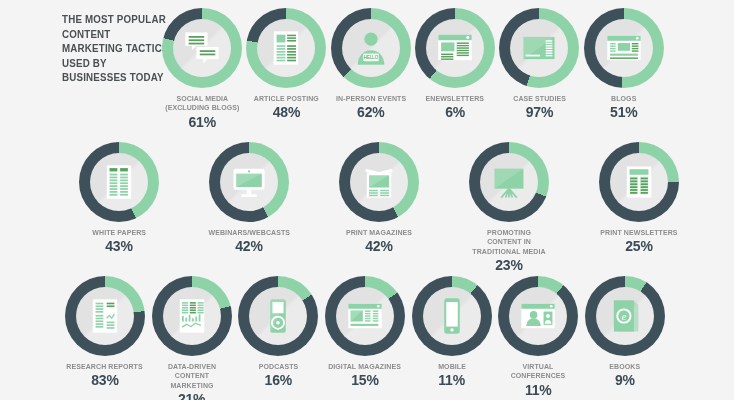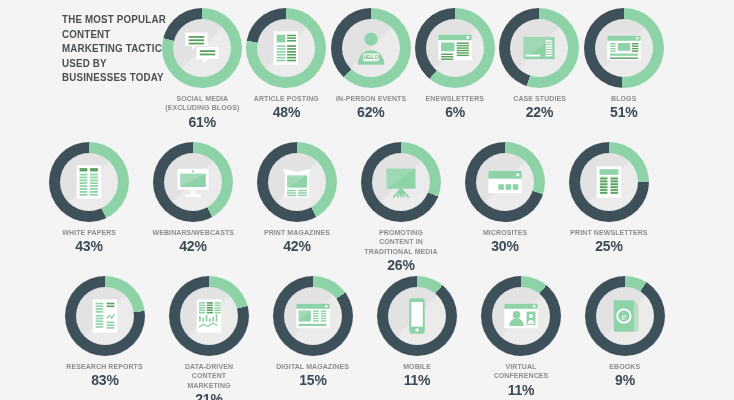--- a/index.html
+++ b/index.html
@@ -29,21 +29,21 @@
     transform:scaleX(0.93);
     transform-origin:left top;
   }
   .row{
     position:absolute;
     display:flex;
     justify-content:space-between;
     align-items:flex-start;
   }
   #row-1{ left:160px; top:8px; width:506px; }
-  #row-2{ left:46px; top:142px; width:606px; }
+  #row-2{ left:76px; top:142px; width:606px; }
   #row-3{ left:62px; top:276px; width:606px; }
 
   .item{
     display:flex;
     flex-direction:column;
     align-items:center;
     width:86px;
     position:relative;
   }
   .donut-wrap{
@@ -201,21 +201,21 @@
                 <rect x="24" y="17.6" width="6" height="1.3" fill="#ffffff"></rect>
                 <rect x="24" y="19.8" width="6" height="1.3" fill="#ffffff"></rect>
                 <rect x="24" y="22" width="6" height="1.3" fill="#ffffff"></rect>
                 <rect x="24" y="24.200000000000003" width="6" height="1.3" fill="#ffffff"></rect>
                 <rect x="6" y="24" width="13" height="1.6" fill="#ffffff"></rect>
               </svg>
             </div>
           </div>
         </div>
         <div class="label">CASE STUDIES</div>
-        <div class="pct">22%</div>
+        <div class="pct">97%</div>
       </div>
       <div class="item">
         <div class="donut-wrap">
           <div class="donut" style="background: conic-gradient(rgb(142, 211, 168) 0deg, rgb(142, 211, 168) 183.6deg, rgb(62, 80, 90) 183.6deg, rgb(62, 80, 90) 360deg);">
             <div class="donut-inner">
               <svg width="40" height="40" viewBox="0 0 36 36" class="icon-svg">
                 <rect x="3" y="7" width="30" height="22" fill="#ffffff"></rect>
                 <rect x="3" y="7" width="30" height="4.5" fill="#8ed3a8"></rect>
                 <circle cx="30" cy="9.2" r="1.2" fill="#ffffff"></circle>
                 <rect x="5.5" y="13.5" width="5" height="1.3" fill="#8ed3a8"></rect>
@@ -316,39 +316,21 @@
               <svg width="40" height="40" viewBox="0 0 36 36" class="icon-svg">
                 <rect x="5" y="6" width="26" height="18" fill="#8ed3a8"></rect>
                 <path d="M5 6h26L5 24z" fill="#ffffff" opacity="0.14"></path>
                 <path d="M18 24 L11 32 M18 24 L15 32 M18 24 L18 32 M18 24 L21 32 M18 24 L25 32" stroke="#8ed3a8" stroke-width="1.6" fill="none"></path>
               </svg>
             </div>
           </div>
         </div>
         <div class="label">PROMOTING CONTENT IN
 TRADITIONAL MEDIA</div>
-        <div class="pct">26%</div>
-      </div>
-      <div class="item">
-        <div class="donut-wrap">
-          <div class="donut" style="background: conic-gradient(rgb(142, 211, 168) 0deg, rgb(142, 211, 168) 108deg, rgb(62, 80, 90) 108deg, rgb(62, 80, 90) 360deg);">
-            <div class="donut-inner">
-              <svg width="40" height="40" viewBox="0 0 36 36" class="icon-svg">
-                <rect x="3" y="8" width="30" height="20" fill="#ffffff"></rect>
-                <rect x="3" y="8" width="30" height="7" fill="#8ed3a8"></rect>
-                <circle cx="29.5" cy="11.5" r="1.4" fill="#ffffff"></circle>
-                <rect x="12" y="20" width="5" height="5" fill="#8ed3a8"></rect>
-                <rect x="18.5" y="20" width="5" height="5" fill="#8ed3a8"></rect>
-                <rect x="25" y="20" width="5" height="5" fill="#8ed3a8"></rect>
-              </svg>
-            </div>
-          </div>
-        </div>
-        <div class="label">MICROSITES</div>
-        <div class="pct">30%</div>
+        <div class="pct">23%</div>
       </div>
       <div class="item">
         <div class="donut-wrap">
           <div class="donut" style="background: conic-gradient(rgb(142, 211, 168) 0deg, rgb(142, 211, 168) 90deg, rgb(62, 80, 90) 90deg, rgb(62, 80, 90) 360deg);">
             <div class="donut-inner">
               <svg width="40" height="40" viewBox="0 0 36 36" class="icon-svg">
                 <rect x="7" y="4" width="22" height="28" fill="#ffffff"></rect>
                 <rect x="9.5" y="6.5" width="17" height="5" fill="#8ed3a8"></rect>
                 <rect x="9.5" y="13" width="7.5" height="16" fill="#8ed3a8" opacity="0.35"></rect>
                 <rect x="19" y="13" width="7.5" height="16" fill="#8ed3a8" opacity="0.35"></rect>
@@ -435,20 +417,37 @@
               </svg>
             </div>
           </div>
         </div>
         <div class="label">DATA-DRIVEN CONTENT
 MARKETING</div>
         <div class="pct">21%</div>
       </div>
       <div class="item">
         <div class="donut-wrap">
+          <div class="donut" style="background: conic-gradient(rgb(142, 211, 168) 0deg, rgb(142, 211, 168) 57.6deg, rgb(62, 80, 90) 57.6deg, rgb(62, 80, 90) 360deg);">
+            <div class="donut-inner">
+              <svg width="40" height="40" viewBox="0 0 36 36" class="icon-svg">
+                <rect x="11" y="3" width="14" height="30" rx="2" fill="#8ed3a8"></rect>
+                <path d="M11 3h14L11 33z" fill="#ffffff" opacity="0.14"></path>
+                <rect x="13" y="5.5" width="10" height="10" fill="#ffffff"></rect>
+                <circle cx="18" cy="24" r="5.5" fill="none" stroke="#ffffff" stroke-width="1.6"></circle>
+                <circle cx="18" cy="24" r="1.6" fill="#ffffff"></circle>
+              </svg>
+            </div>
+          </div>
+        </div>
+        <div class="label">PODCASTS</div>
+        <div class="pct">16%</div>
+      </div>
+      <div class="item">
+        <div class="donut-wrap">
           <div class="donut" style="background: conic-gradient(rgb(142, 211, 168) 0deg, rgb(142, 211, 168) 54deg, rgb(62, 80, 90) 54deg, rgb(62, 80, 90) 360deg);">
             <div class="donut-inner">
               <svg width="40" height="40" viewBox="0 0 36 36" class="icon-svg">
                 <rect x="3" y="7" width="30" height="22" fill="#ffffff"></rect>
                 <rect x="3" y="7" width="30" height="4.5" fill="#8ed3a8"></rect>
                 <circle cx="30" cy="9.2" r="1.2" fill="#ffffff"></circle>
                 <rect x="5" y="13" width="11" height="10" fill="#8ed3a8"></rect>
                 <path d="M5 13h11L5 23z" fill="#ffffff" opacity="0.18"></path>
                 <rect x="18" y="13" width="5" height="1.3" fill="#8ed3a8"></rect>
                 <rect x="18" y="15.2" width="5" height="1.3" fill="#8ed3a8"></rect>

